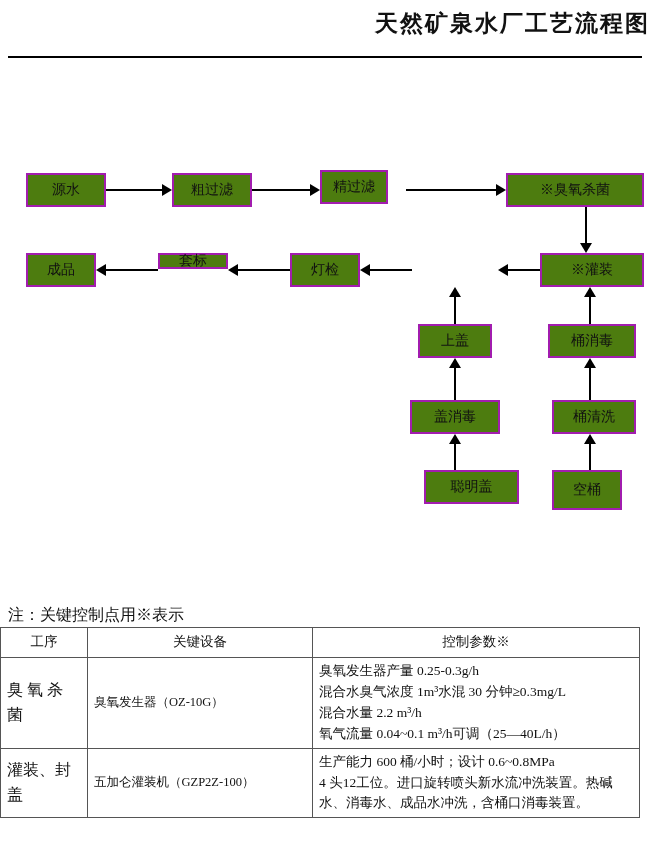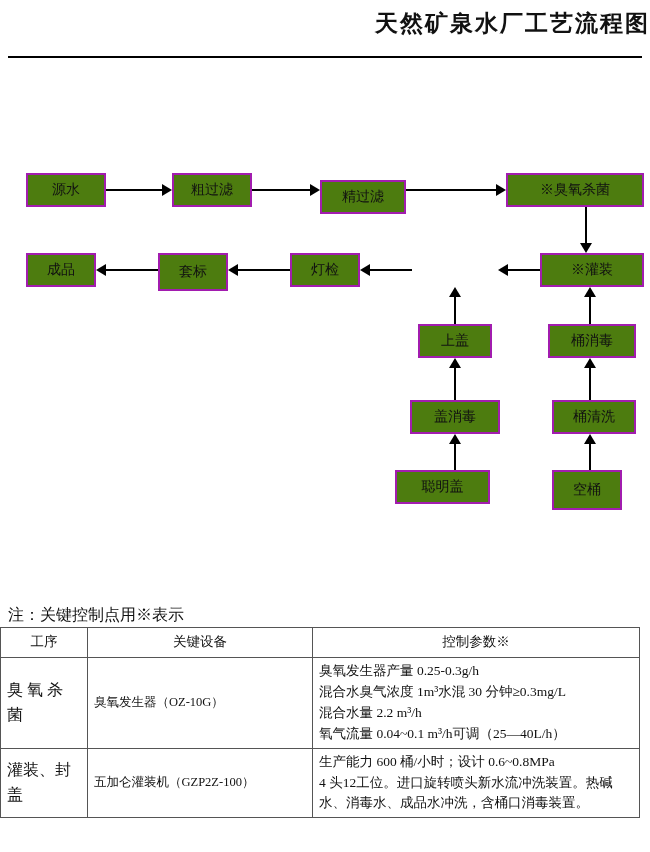--- a/index.html
+++ b/index.html
@@ -70,55 +70,55 @@
 </head>
 <body>
 
 <div id="doc-title">天然矿泉水厂工艺流程图</div>
 <div id="title-rule"></div>
 
 <div id="flowchart">
 
   <div class="node" style="left:26px;top:173px;width:80px;height:34px;">源水</div>
   <div class="node" style="left:172px;top:173px;width:80px;height:34px;">粗过滤</div>
-  <div class="node" style="left:320px;top:180px;width:86px;height:34px;">精过滤</div>
+  <div class="node" style="left:320px;top:170px;width:68px;height:34px;">精过滤</div>
   <div class="node" style="left:506px;top:173px;width:138px;height:34px;">※臭氧杀菌</div>
 
   <div class="edge edge-h" style="left:106px;top:189px;width:56px;"></div>
   <div class="arrow arrow-r" style="left:162px;top:184px;"></div>
 
   <div class="edge edge-h" style="left:252px;top:189px;width:58px;"></div>
   <div class="arrow arrow-r" style="left:310px;top:184px;"></div>
 
   <div class="edge edge-h" style="left:406px;top:189px;width:90px;"></div>
   <div class="arrow arrow-r" style="left:496px;top:184px;"></div>
 
   <div class="edge edge-v" style="left:585px;top:207px;height:36px;"></div>
   <div class="arrow arrow-d" style="left:580px;top:243px;"></div>
 
   <div class="node" style="left:540px;top:253px;width:104px;height:34px;">※灌装</div>
   <div class="node" style="left:290px;top:253px;width:70px;height:34px;">灯检</div>
-  <div class="node" style="left:158px;top:253px;width:70px;height:38px;text-align:right;">套标</div>
+  <div class="node" style="left:158px;top:253px;width:70px;height:16px;text-align:right;">套标</div>
   <div class="node" style="left:26px;top:253px;width:70px;height:34px;">成品</div>
 
   <div class="edge edge-h" style="left:508px;top:269px;width:32px;"></div>
   <div class="arrow arrow-l" style="left:498px;top:264px;"></div>
 
   <div class="edge edge-h" style="left:370px;top:269px;width:42px;"></div>
   <div class="arrow arrow-l" style="left:360px;top:264px;"></div>
 
   <div class="edge edge-h" style="left:238px;top:269px;width:52px;"></div>
   <div class="arrow arrow-l" style="left:228px;top:264px;"></div>
 
   <div class="edge edge-h" style="left:106px;top:269px;width:52px;"></div>
   <div class="arrow arrow-l" style="left:96px;top:264px;"></div>
 
   <div class="node" style="left:418px;top:324px;width:74px;height:34px;">上盖</div>
   <div class="node" style="left:410px;top:400px;width:90px;height:34px;">盖消毒</div>
-  <div class="node" style="left:395px;top:470px;width:95px;height:34px;">聪明盖</div>
+  <div class="node" style="left:424px;top:470px;width:95px;height:34px;">聪明盖</div>
 
   <div class="edge edge-v" style="left:454px;top:297px;height:27px;"></div>
   <div class="arrow arrow-u" style="left:449px;top:287px;"></div>
 
   <div class="edge edge-v" style="left:454px;top:368px;height:32px;"></div>
   <div class="arrow arrow-u" style="left:449px;top:358px;"></div>
 
   <div class="edge edge-v" style="left:454px;top:444px;height:26px;"></div>
   <div class="arrow arrow-u" style="left:449px;top:434px;"></div>
 

